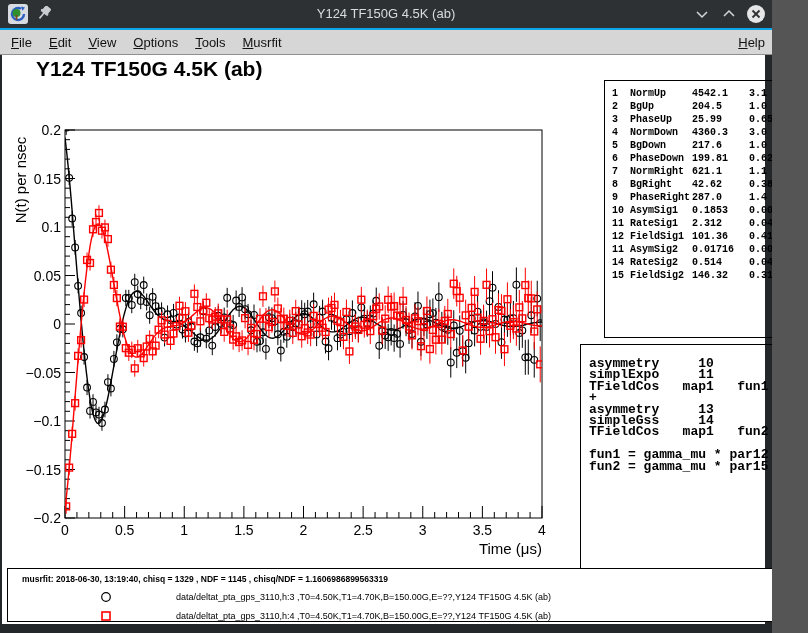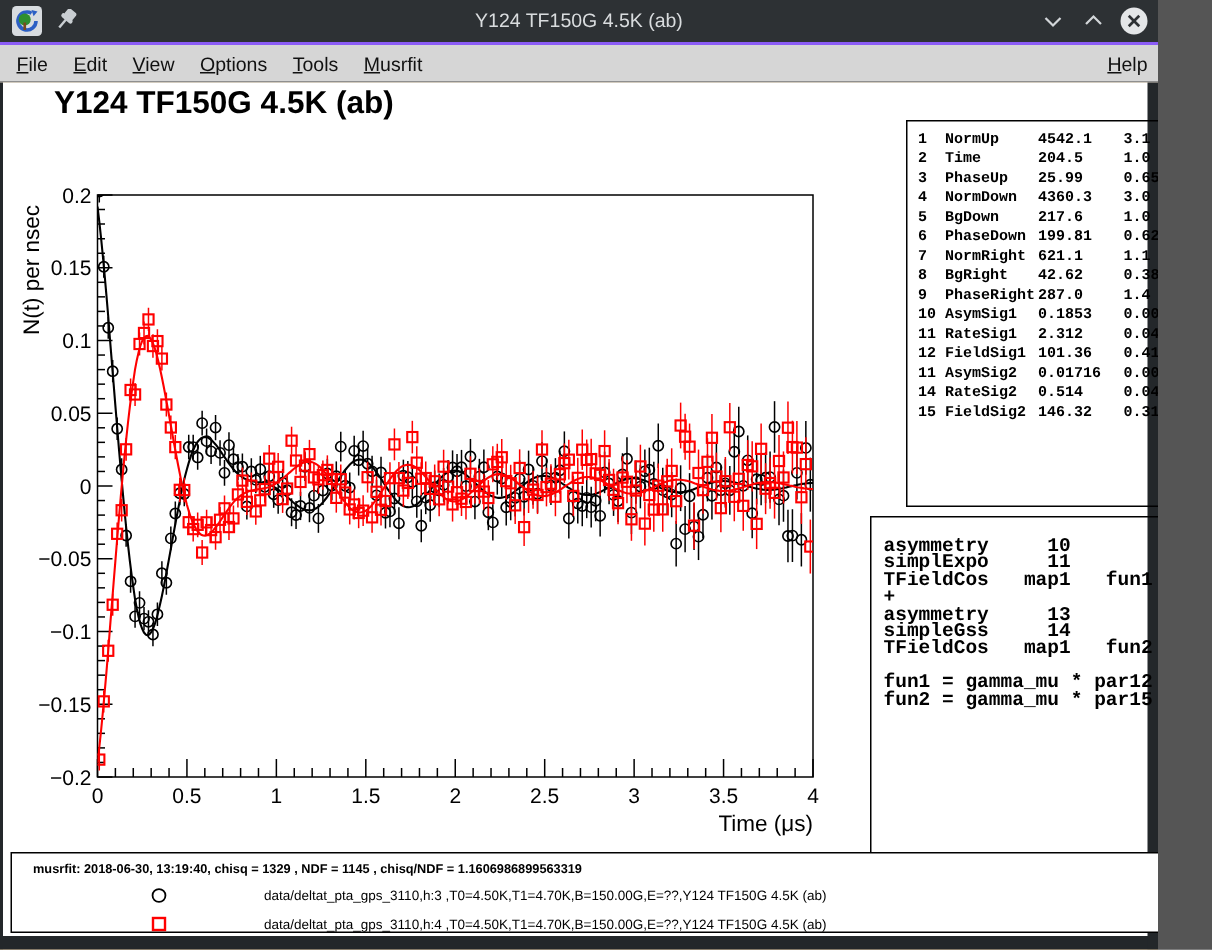--- a/index.html
+++ b/index.html
@@ -9,21 +9,21 @@
   
   .titlebar{position:absolute;top:0;left:0;right:0;height:28px;background:#2d3134;}
   .app-icon{position:absolute;left:8px;top:4px;width:20px;height:20px;}
   .pin-icon{position:absolute;left:37px;top:6px;width:15px;height:16px;}
   .win-title{position:absolute;left:0;right:0;top:0;height:28px;line-height:28px;
              text-align:center;color:#d9dcde;font-size:13px;}
   .controls{position:absolute;right:6px;top:0;height:28px;display:flex;align-items:center;gap:7px;}
   .ctrl{width:20px;height:20px;display:flex;align-items:center;justify-content:center;cursor:pointer;}
   
   .menubar{position:absolute;top:28px;left:0;right:0;height:27px;background:#d6d6d6;
-           border-top:2px solid #8b5cf6;border-bottom:1px solid #8f8f8f;
+           border-top:2px solid #0ea5e9;border-bottom:1px solid #8f8f8f;
            display:flex;align-items:center;font-size:13px;color:#111;}
   .menu-left{display:flex;gap:13px;padding-left:9px;}
   .menu-right{margin-left:auto;padding-right:5px;}
   .menu-item{cursor:default;padding:1px 2px;}
   
   .canvas{position:absolute;top:55px;left:0;right:0;bottom:0;background:#fff;
           border-left:2px solid #23272a;border-right:7px solid #23272a;border-bottom:9px solid #23272a;}
   .plot-title{position:absolute;left:34px;top:2px;font-size:21px;font-weight:bold;color:#000;letter-spacing:0;}
   #plot{position:absolute;left:0;top:15px;width:600px;height:505px;}
   .param-box{position:absolute;left:602px;top:25px;width:194px;height:258px;border:1px solid #000;
@@ -856,21 +856,21 @@
           <rect x="525.8675000000001" y="225.00375805618967" width="6.8" height="6.8" fill="#fff" fill-opacity="0" stroke="#ff0000" stroke-width="1.4"></rect>
           <rect x="528.84875" y="258.0952717342779" width="6.8" height="6.8" fill="#fff" fill-opacity="0" stroke="#ff0000" stroke-width="1.4"></rect>
           <rect x="531.83" y="236.0135540940481" width="6.8" height="6.8" fill="#fff" fill-opacity="0" stroke="#ff0000" stroke-width="1.4"></rect>
           <rect x="534.8112500000001" y="290.96969618989647" width="6.8" height="6.8" fill="#fff" fill-opacity="0" stroke="#ff0000" stroke-width="1.4"></rect>
           <path d="M63.0 438.8L64.2 428.3L65.4 416.9L66.6 404.5L67.8 391.3L69.0 377.6L70.2 363.3L71.3 348.7L72.5 333.9L73.7 319.0L74.9 304.2L76.1 289.5L77.3 275.2L78.5 261.3L79.7 248.0L80.9 235.2L82.1 223.2L83.3 212.0L84.5 201.7L85.7 192.3L86.9 183.9L88.0 176.4L89.2 170.1L90.4 164.8L91.6 160.5L92.8 157.3L94.0 155.2L95.2 154.1L96.4 153.9L97.6 154.7L98.8 156.4L100.0 158.9L101.2 162.2L102.4 166.2L103.5 170.7L104.7 175.9L105.9 181.5L107.1 187.5L108.3 193.8L109.5 200.3L110.7 206.9L111.9 213.7L113.1 220.4L114.3 227.0L115.5 233.5L116.7 239.8L117.9 245.8L119.0 251.6L120.2 256.9L121.4 261.9L122.6 266.5L123.8 270.6L125.0 274.3L126.2 277.5L127.4 280.2L128.6 282.4L129.8 284.2L131.0 285.6L132.2 286.5L133.4 287.0L134.6 287.1L135.7 286.9L136.9 286.3L138.1 285.5L139.3 284.4L140.5 283.1L141.7 281.7L142.9 280.1L144.1 278.4L145.3 276.6L146.5 274.8L147.7 273.0L148.9 271.3L150.1 269.6L151.2 267.9L152.4 266.4L153.6 264.9L154.8 263.6L156.0 262.4L157.2 261.4L158.4 260.4L159.6 259.6L160.8 258.9L162.0 258.3L163.2 257.8L164.4 257.4L165.6 257.1L166.7 256.8L167.9 256.6L169.1 256.4L170.3 256.2L171.5 256.0L172.7 255.8L173.9 255.6L175.1 255.3L176.3 255.0L177.5 254.6L178.7 254.1L179.9 253.5L181.1 252.9L182.3 252.1L183.4 251.3L184.6 250.5L185.8 249.5L187.0 248.6L188.2 247.5L189.4 246.5L190.6 245.4L191.8 244.4L193.0 243.3L194.2 242.3L195.4 241.4L196.6 240.5L197.8 239.7L198.9 239.1L200.1 238.5L201.3 238.1L202.5 237.9L203.7 237.8L204.9 237.9L206.1 238.1L207.3 238.6L208.5 239.2L209.7 240.0L210.9 241.0L212.1 242.1L213.3 243.4L214.4 244.8L215.6 246.4L216.8 248.1L218.0 249.8L219.2 251.7L220.4 253.5L221.6 255.4L222.8 257.3L224.0 259.2L225.2 261.0L226.4 262.7L227.6 264.3L228.8 265.9L230.0 267.2L231.1 268.5L232.3 269.5L233.5 270.3L234.7 271.0L235.9 271.4L237.1 271.6L238.3 271.7L239.5 271.4L240.7 271.0L241.9 270.4L243.1 269.5L244.3 268.5L245.5 267.3L246.6 265.9L247.8 264.4L249.0 262.8L250.2 261.1L251.4 259.3L252.6 257.5L253.8 255.6L255.0 253.8L256.2 252.0L257.4 250.2L258.6 248.5L259.8 246.9L261.0 245.5L262.1 244.1L263.3 243.0L264.5 242.0L265.7 241.1L266.9 240.5L268.1 240.1L269.3 239.9L270.5 239.8L271.7 240.0L272.9 240.3L274.1 240.9L275.3 241.6L276.5 242.5L277.7 243.5L278.8 244.7L280.0 245.9L281.2 247.3L282.4 248.7L283.6 250.1L284.8 251.6L286.0 253.1L287.2 254.6L288.4 256.0L289.6 257.4L290.8 258.7L292.0 259.8L293.2 260.9L294.3 261.9L295.5 262.7L296.7 263.3L297.9 263.8L299.1 264.1L300.3 264.3L301.5 264.3L302.7 264.1L303.9 263.8L305.1 263.4L306.3 262.8L307.5 262.1L308.7 261.2L309.8 260.3L311.0 259.3L312.2 258.2L313.4 257.1L314.6 256.0L315.8 254.8L317.0 253.7L318.2 252.6L319.4 251.5L320.6 250.5L321.8 249.6L323.0 248.7L324.2 248.0L325.3 247.4L326.5 246.9L327.7 246.5L328.9 246.2L330.1 246.1L331.3 246.1L332.5 246.3L333.7 246.5L334.9 246.9L336.1 247.4L337.3 248.0L338.5 248.7L339.7 249.4L340.9 250.3L342.0 251.1L343.2 252.1L344.4 253.0L345.6 253.9L346.8 254.8L348.0 255.7L349.2 256.6L350.4 257.4L351.6 258.1L352.8 258.8L354.0 259.4L355.2 259.9L356.4 260.3L357.5 260.5L358.7 260.7L359.9 260.8L361.1 260.7L362.3 260.6L363.5 260.3L364.7 259.9L365.9 259.5L367.1 258.9L368.3 258.3L369.5 257.7L370.7 256.9L371.9 256.2L373.0 255.4L374.2 254.6L375.4 253.8L376.6 253.0L377.8 252.2L379.0 251.5L380.2 250.8L381.4 250.2L382.6 249.6L383.8 249.1L385.0 248.7L386.2 248.4L387.4 248.2L388.6 248.0L389.7 248.0L390.9 248.0L392.1 248.2L393.3 248.4L394.5 248.7L395.7 249.1L396.9 249.6L398.1 250.1L399.3 250.7L400.5 251.3L401.7 252.0L402.9 252.7L404.1 253.4L405.2 254.1L406.4 254.8L407.6 255.4L408.8 256.1L410.0 256.7L411.2 257.2L412.4 257.7L413.6 258.1L414.8 258.5L416.0 258.8L417.2 259.0L418.4 259.1L419.6 259.2L420.7 259.1L421.9 259.0L423.1 258.9L424.3 258.6L425.5 258.3L426.7 257.9L427.9 257.5L429.1 257.0L430.3 256.5L431.5 255.9L432.7 255.4L433.9 254.8L435.1 254.2L436.3 253.6L437.4 253.1L438.6 252.5L439.8 252.0L441.0 251.5L442.2 251.1L443.4 250.7L444.6 250.4L445.8 250.2L447.0 250.0L448.2 249.8L449.4 249.8L450.6 249.8L451.8 249.8L452.9 250.0L454.1 250.2L455.3 250.4L456.5 250.7L457.7 251.0L458.9 251.4L460.1 251.8L461.3 252.3L462.5 252.7L463.7 253.2L464.9 253.7L466.1 254.1L467.3 254.6L468.4 255.0L469.6 255.4L470.8 255.8L472.0 256.2L473.2 256.5L474.4 256.7L475.6 257.0L476.8 257.1L478.0 257.3L479.2 257.3L480.4 257.3L481.6 257.3L482.8 257.2L484.0 257.1L485.1 256.9L486.3 256.7L487.5 256.4L488.7 256.1L489.9 255.8L491.1 255.5L492.3 255.1L493.5 254.7L494.7 254.4L495.9 254.0L497.1 253.6L498.3 253.3L499.5 253.0L500.6 252.7L501.8 252.4L503.0 252.1L504.2 251.9L505.4 251.7L506.6 251.6L507.8 251.5L509.0 251.4L510.2 251.4L511.4 251.4L512.6 251.5L513.8 251.6L515.0 251.7L516.1 251.9L517.3 252.1L518.5 252.3L519.7 252.6L520.9 252.8L522.1 253.1L523.3 253.4L524.5 253.7L525.7 253.9L526.9 254.2L528.1 254.5L529.3 254.8L530.5 255.0L531.7 255.2L532.8 255.4L534.0 255.6L535.2 255.7L536.4 255.8L537.6 255.9L538.8 256.0L540.0 256.0" fill="none" stroke="#ff0000" stroke-width="1.4"></path>
         </g>
       </svg>
 
     <div class="param-box" id="param-box">
         <div class="param-row"><span>1</span><span>NormUp</span><span>4542.1</span><span>3.1</span></div>
-        <div class="param-row"><span>2</span><span>Time</span><span>204.5</span><span>1.0</span></div>
+        <div class="param-row"><span>2</span><span>BgUp</span><span>204.5</span><span>1.0</span></div>
         <div class="param-row"><span>3</span><span>PhaseUp</span><span>25.99</span><span>0.65</span></div>
         <div class="param-row"><span>4</span><span>NormDown</span><span>4360.3</span><span>3.0</span></div>
         <div class="param-row"><span>5</span><span>BgDown</span><span>217.6</span><span>1.0</span></div>
         <div class="param-row"><span>6</span><span>PhaseDown</span><span>199.81</span><span>0.62</span></div>
         <div class="param-row"><span>7</span><span>NormRight</span><span>621.1</span><span>1.1</span></div>
         <div class="param-row"><span>8</span><span>BgRight</span><span>42.62</span><span>0.38</span></div>
         <div class="param-row"><span>9</span><span>PhaseRight</span><span>287.0</span><span>1.4</span></div>
         <div class="param-row"><span>10</span><span>AsymSig1</span><span>0.1853</span><span>0.0028</span></div>
         <div class="param-row"><span>11</span><span>RateSig1</span><span>2.312</span><span>0.043</span></div>
         <div class="param-row"><span>12</span><span>FieldSig1</span><span>101.36</span><span>0.41</span></div>

